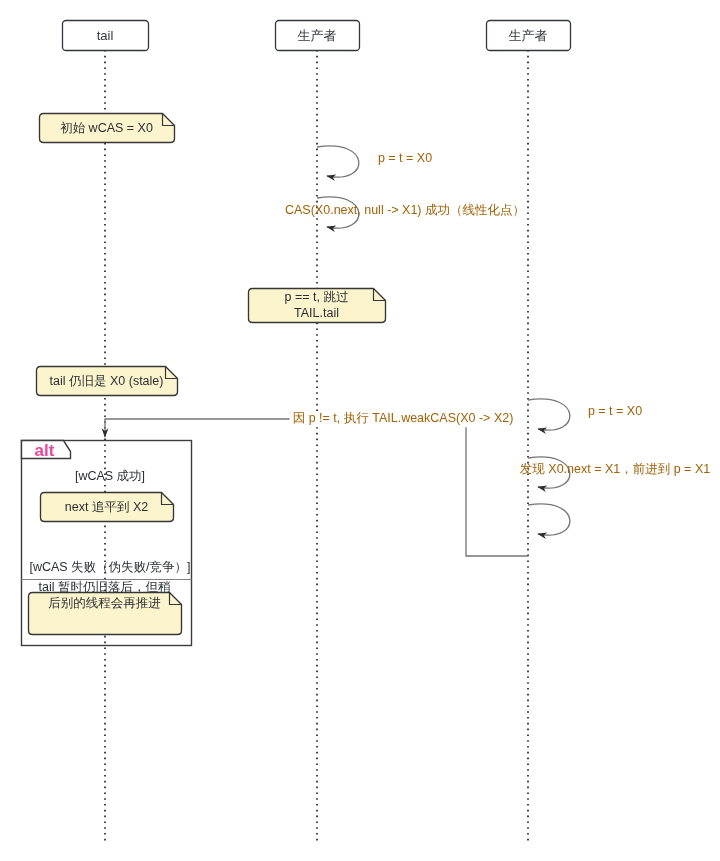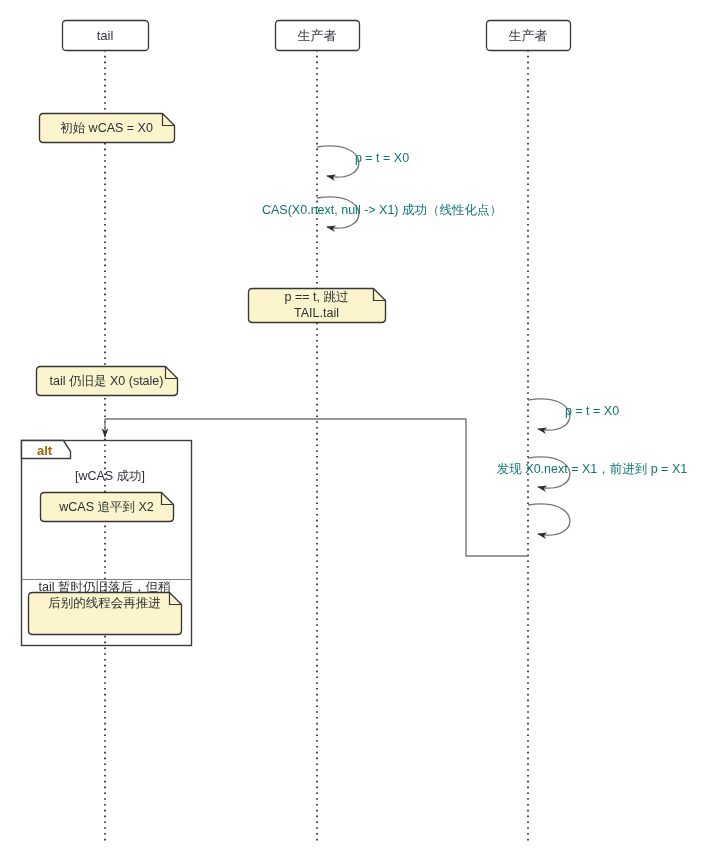--- a/index.html
+++ b/index.html
@@ -44,38 +44,39 @@
   .participant-label {
     font-size: 13px;
     color: #33373d;
     text-align: center;
     transform: translate(-50%, -50%);
   }
 
   
   .msg-label {
     font-size: 12.5px;
-    color: #0f766e;
+    color: #a16207;
     transform: translate(-50%, -50%);
     text-align: center;
+    margin-left: 23px;
   }
 
   
   .note-label {
     font-size: 12.5px;
     color: #2b2f35;
     text-align: center;
     transform: translate(-50%, -50%);
   }
 
   
   .frag-label {
-    font-size: 13px;
+    font-size: 17px;
     font-weight: bold;
-    color: #a16207;
+    color: #ec4899;
     transform: translate(-50%, -50%);
   }
   .guard-label {
     font-size: 12.5px;
     color: #2b2f35;
     transform: translate(-50%, -50%);
     text-align: center;
     padding-left: 8px;
   }
 </style>
@@ -129,24 +130,26 @@
         <path d="M 169.5 592.5 L 169.5 604.5 L 181.5 604.5" fill="none" stroke="#363636" stroke-width="1.2" stroke-linejoin="round"></path>
       </g>
   </svg>
 
   <div class="layer-text" id="text-layer">
       <div class="lbl participant-label" style="left: 105px; top: 36px;">tail</div>
       <div class="lbl participant-label" style="left: 317px; top: 36px;">生产者</div>
       <div class="lbl participant-label" style="left: 528px; top: 36px;">生产者</div>
       <div class="lbl frag-label" style="left: 44.5px; top: 451px;">alt</div>
       <div class="lbl guard-label" style="left: 106px; top: 477px;">[wCAS 成功]</div>
+      <div class="lbl guard-label" style="left: 106px; top: 568px;">[wCAS 失败（伪失败/竞争）]</div>
       <div class="lbl msg-label" style="left: 382px; top: 159px;">p = t = X0</div>
       <div class="lbl msg-label" style="left: 382px; top: 211px;">CAS(X0.next, null -&gt; X1) 成功（线性化点）</div>
       <div class="lbl msg-label" style="left: 592px; top: 412px;">p = t = X0</div>
       <div class="lbl msg-label" style="left: 592px; top: 470px;">发现 X0.next = X1，前进到 p = X1</div>
+      <div class="lbl msg-label" style="left: 380px; top: 419px; background: rgb(255, 255, 255); padding: 0px 3px;">因 p != t, 执行 TAIL.weakCAS(X0 -&gt; X2)</div>
       <div class="lbl note-label" style="left: 106.5px; top: 128.5px;"><div>初始 wCAS = X0</div></div>
       <div class="lbl note-label" style="left: 316.5px; top: 306px;"><div>p == t, 跳过</div><div>TAIL.tail</div></div>
       <div class="lbl note-label" style="left: 106.5px; top: 381.5px;"><div>tail 仍旧是 X0 (stale)</div></div>
-      <div class="lbl note-label" style="left: 106.5px; top: 507.5px;"><div>wCAS 追平到 X2</div></div>
+      <div class="lbl note-label" style="left: 106.5px; top: 507.5px;"><div>next 追平到 X2</div></div>
       <div class="lbl note-label" style="left: 104.5px; top: 596px;"><div>tail 暂时仍旧落后，但稍</div><div>后别的线程会再推进</div></div>
     </div>
 
 </div>
 
 </body></html>

